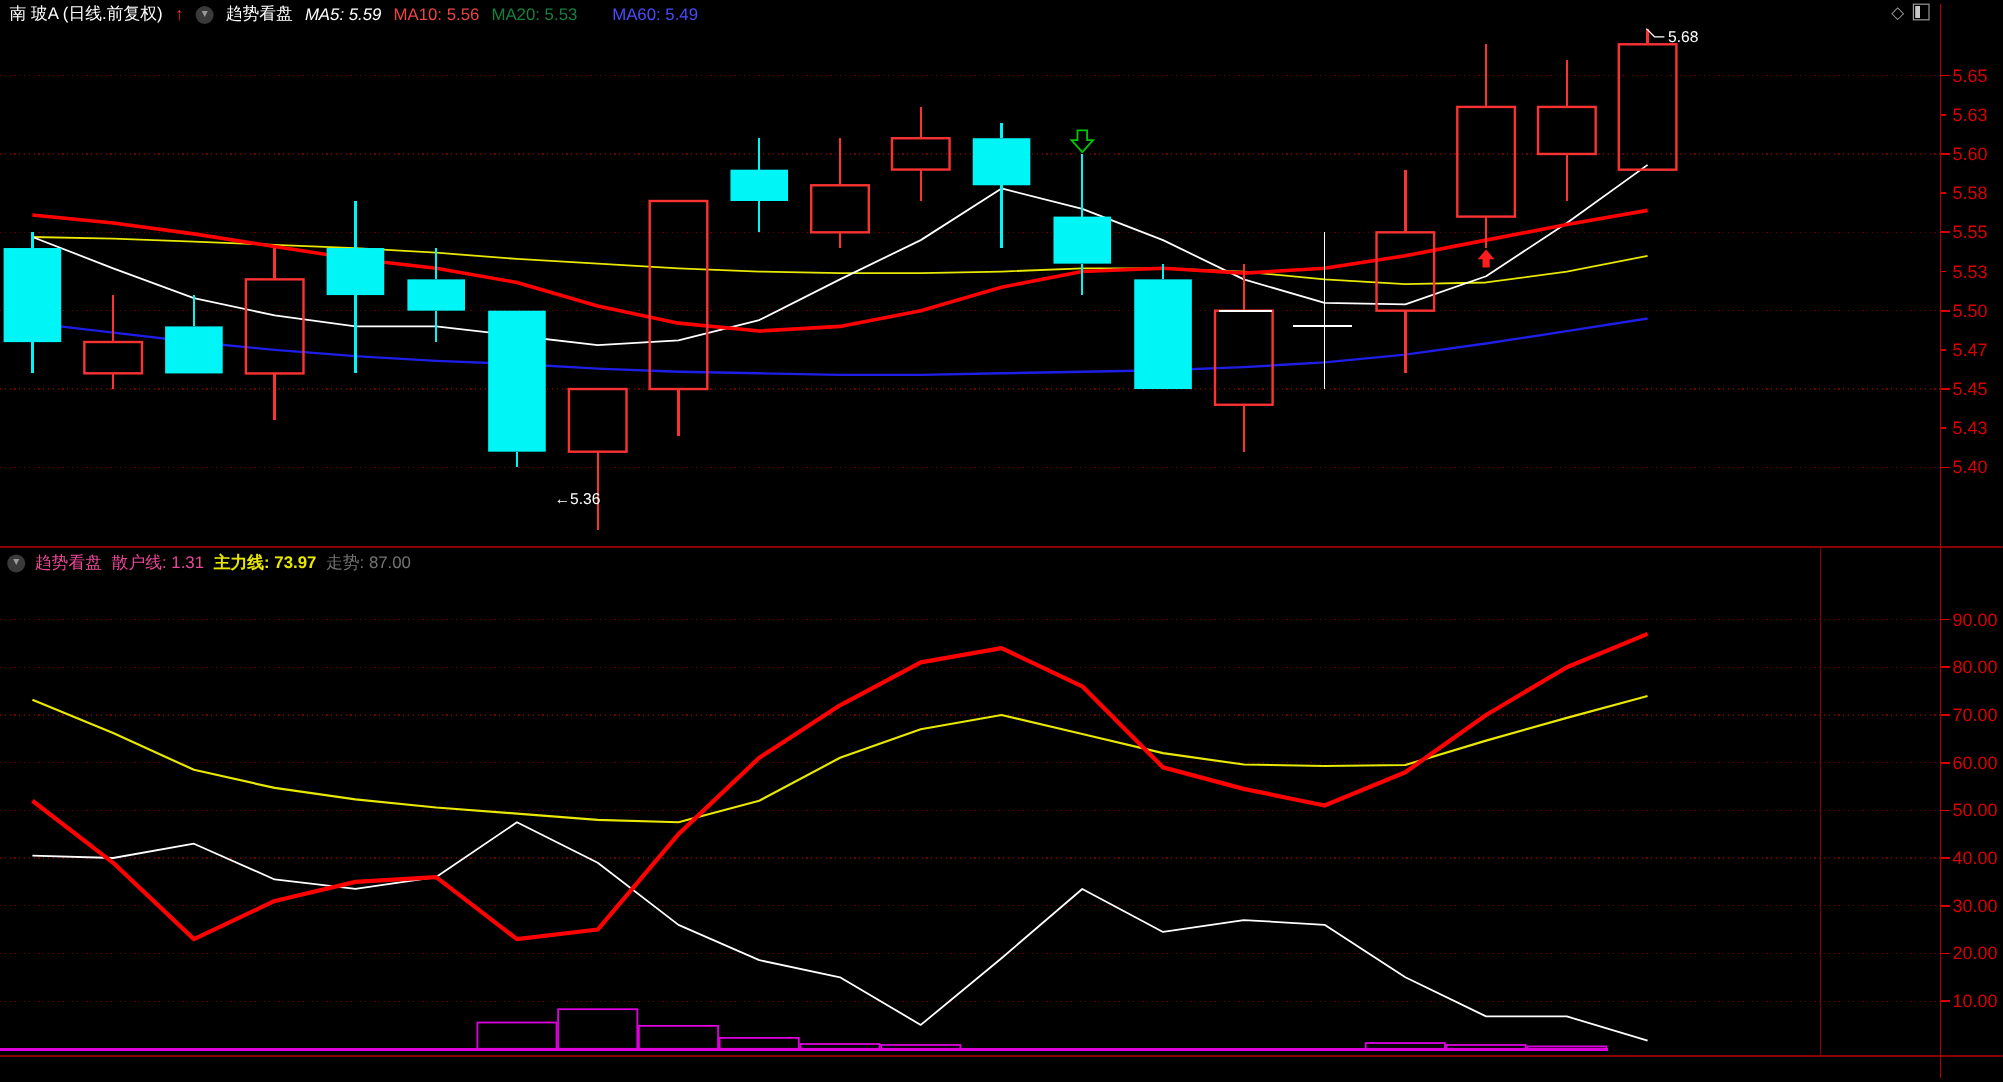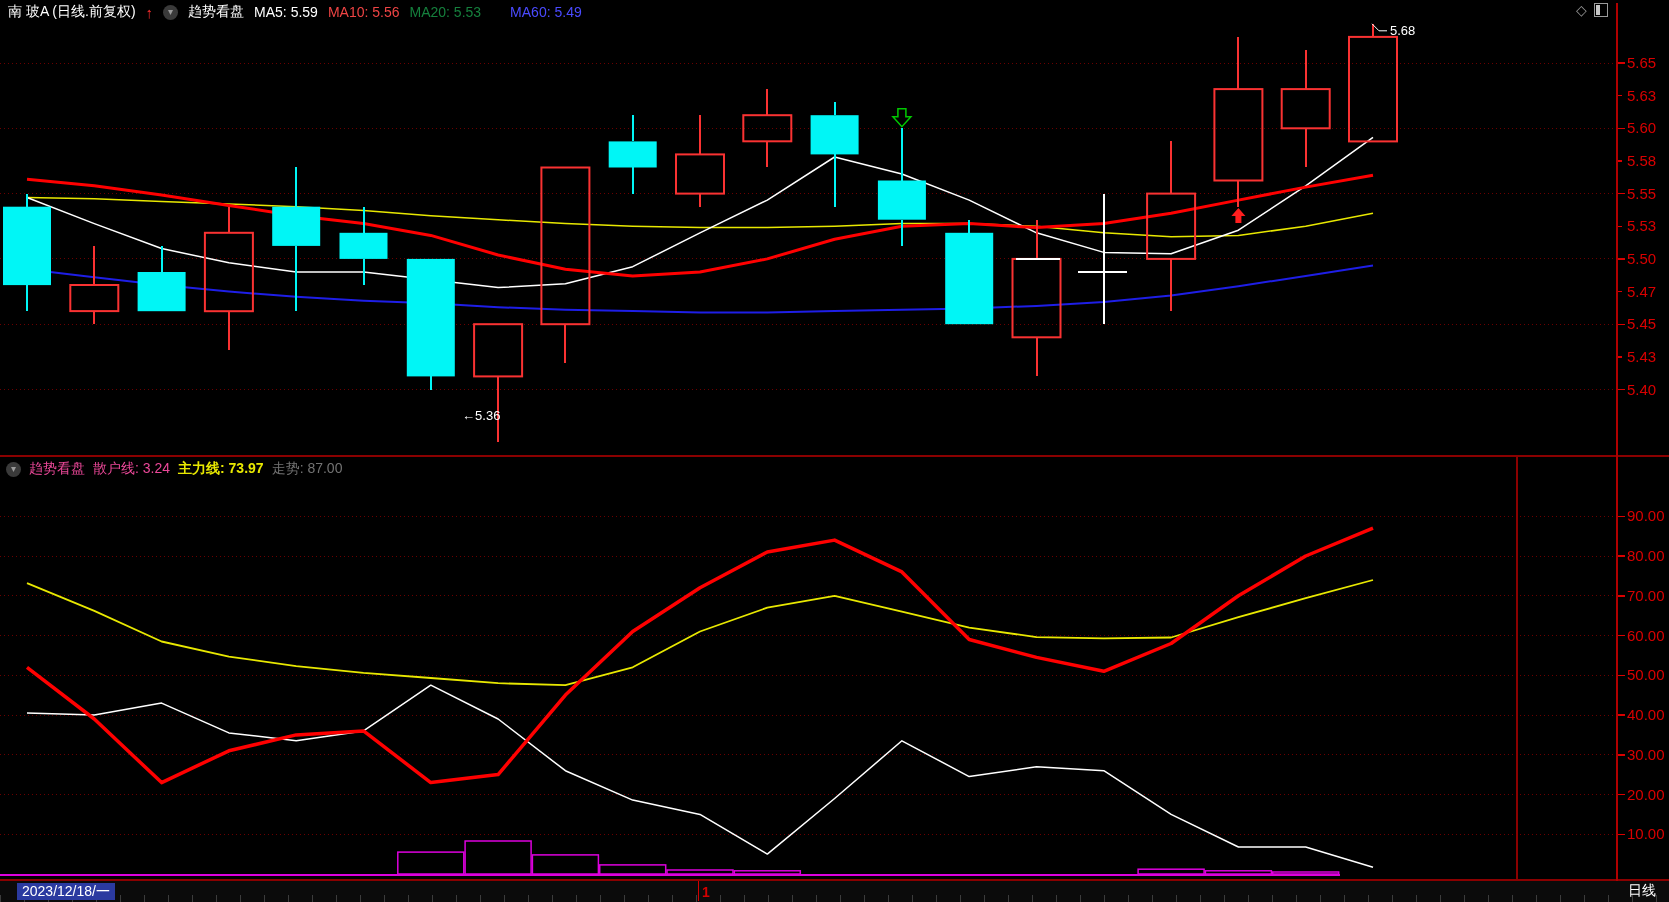--- a/index.html
+++ b/index.html
@@ -5,21 +5,21 @@
   html,body{margin:0;padding:0;background:#000;}
   #app{position:relative;width:1669px;height:902px;background:#000;overflow:hidden;
        font-family:"Liberation Sans",sans-serif;}
   svg{position:absolute;left:0;top:0;}
   .hdr{position:absolute;left:0;top:0;right:0;height:24px;display:flex;align-items:center;
        gap:10px;padding-left:8px;font-size:14px;color:#fff;z-index:5;}
   .hdr .t{color:#fff;}
   .up-arrow{color:#ff2d2d;font-weight:bold;font-size:15px;line-height:1;}
   .circ{width:15px;height:15px;border-radius:50%;background:#3a3a3a;color:#9a9a9a;
         font-size:10px;display:flex;align-items:center;justify-content:center;line-height:1;}
-  .ma5{color:#ffffff;} .ma10{color:#ef4444;} .ma20{color:#15803d;} .ma60{color:#4a4aff;margin-left:19px;}
+  .ma5{color:#ffffff;font-style:italic;} .ma10{color:#ef4444;} .ma20{color:#15803d;} .ma60{color:#4a4aff;margin-left:19px;}
   .top-icons{position:absolute;top:3px;left:1576px;display:flex;gap:7px;align-items:center;z-index:6;}
   .diamond{color:#9a9a9a;font-size:14px;line-height:1;}
   .splitbox{width:12px;height:12px;border:1px solid #9a9a9a;position:relative;}
   .splitbox::after{content:"";position:absolute;left:1px;top:1px;bottom:1px;width:4px;background:#c7c7c7;}
   .ind-hdr{position:absolute;left:6px;top:459px;height:20px;display:flex;align-items:center;
            gap:8px;font-size:14px;z-index:5;}
   .ind-hdr .w{color:#ec4899;} .ind-hdr .y{color:#e8e800;font-weight:bold;} .ind-hdr .r{color:#737373;}
   .botbar{position:absolute;left:0;top:881px;width:1669px;height:21px;background:#0b0b0b;z-index:5;}
   .botbar .ticks{position:absolute;left:0;right:0;bottom:0;height:7px;
       background:repeating-linear-gradient(90deg,#3c3c3c 0 1px,transparent 1px 24px);}
@@ -46,21 +46,21 @@
   </div>
 
   <div class="top-icons">
     <span class="diamond">◇</span>
     <span class="splitbox"></span>
   </div>
 
   <div class="ind-hdr">
     <span class="circ">▾</span>
     <span class="w">趋势看盘</span>
-    <span class="w">散户线: 3.24</span>
+    <span class="w">散户线: 1.31</span>
     <span class="y">主力线: 73.97</span>
     <span class="r">走势: 87.00</span>
   </div>
 
   <svg id="cv" width="1669" height="902">
       <line x1="0" y1="63" x2="1617" y2="63" stroke="#6a0000" stroke-width="1" stroke-dasharray="1 3" shape-rendering="crispEdges"></line>
       <line x1="1617" y1="63" x2="1625" y2="63" stroke="#d90000" stroke-width="1.4" shape-rendering="crispEdges"></line>
       <text x="1627" y="68" fill="#d90000" font-size="15" font-family="&quot;Liberation Sans&quot;,sans-serif">5.65</text>
       <line x1="1617" y1="95.65" x2="1622" y2="95.65" stroke="#d90000" stroke-width="1.4" shape-rendering="crispEdges"></line>
       <text x="1627" y="100.65" fill="#d90000" font-size="15" font-family="&quot;Liberation Sans&quot;,sans-serif">5.63</text>
@@ -198,20 +198,14 @@
       <path d="M1238.3999999999999 207.96600000000086 l7 8 h-4 v7 h-6 v-7 h-4 z" fill="#ff1e1e"></path>
       <polyline points="1372.0,23.8 1379.0,30.8 1387.0,30.8" fill="none" stroke="#ffffff" stroke-width="1" stroke-linejoin="round"></polyline>
       <text x="1390" y="34.82000000000083" fill="#ffffff" font-size="13" font-family="&quot;Liberation Sans&quot;,sans-serif">5.68</text>
       <text x="462.09999999999997" y="419.74000000000007" fill="#ffffff" font-size="13" font-family="&quot;Liberation Sans&quot;,sans-serif">←5.36</text>
       <line x1="0" y1="456" x2="1669" y2="456" stroke="#8b0000" stroke-width="1.5" shape-rendering="crispEdges"></line>
       <line x1="0" y1="880" x2="1669" y2="880" stroke="#8b0000" stroke-width="1.5" shape-rendering="crispEdges"></line>
       <line x1="1517" y1="456" x2="1517" y2="880" stroke="#8b0000" stroke-width="1.5" shape-rendering="crispEdges"></line>
       <line x1="1617" y1="3" x2="1617" y2="898" stroke="#b00000" stroke-width="1.5" shape-rendering="crispEdges"></line>
     </svg>
 
-  <div class="botbar">
-    <div class="ticks"></div>
-    <span class="datechip">2023/12/18/一</span>
-    <span class="marker1">1</span>
-    <span class="period">日线</span>
-  </div>
 
 </div>
 
 </body></html>

